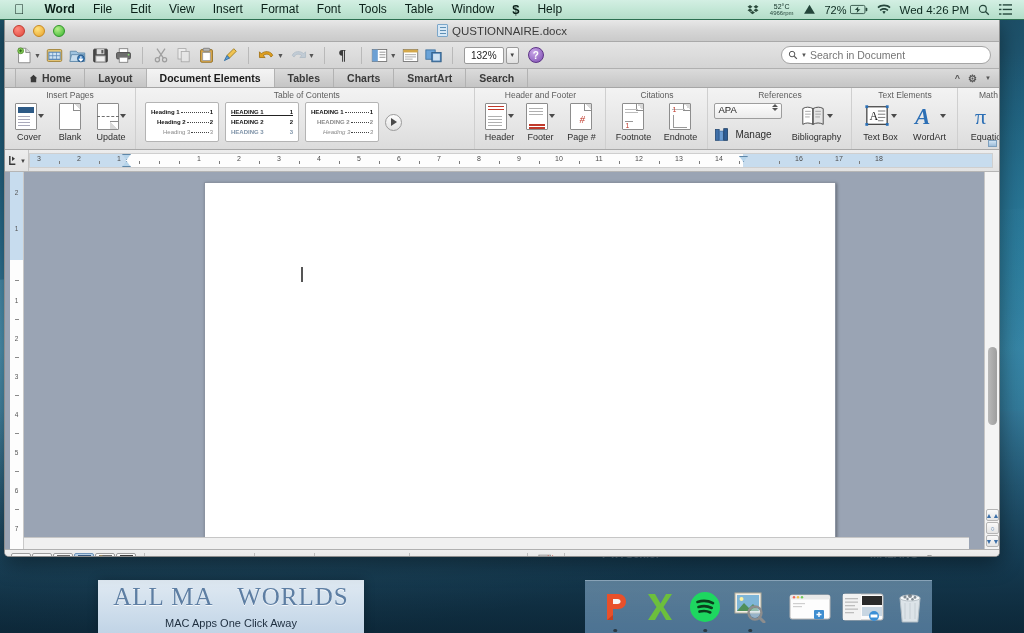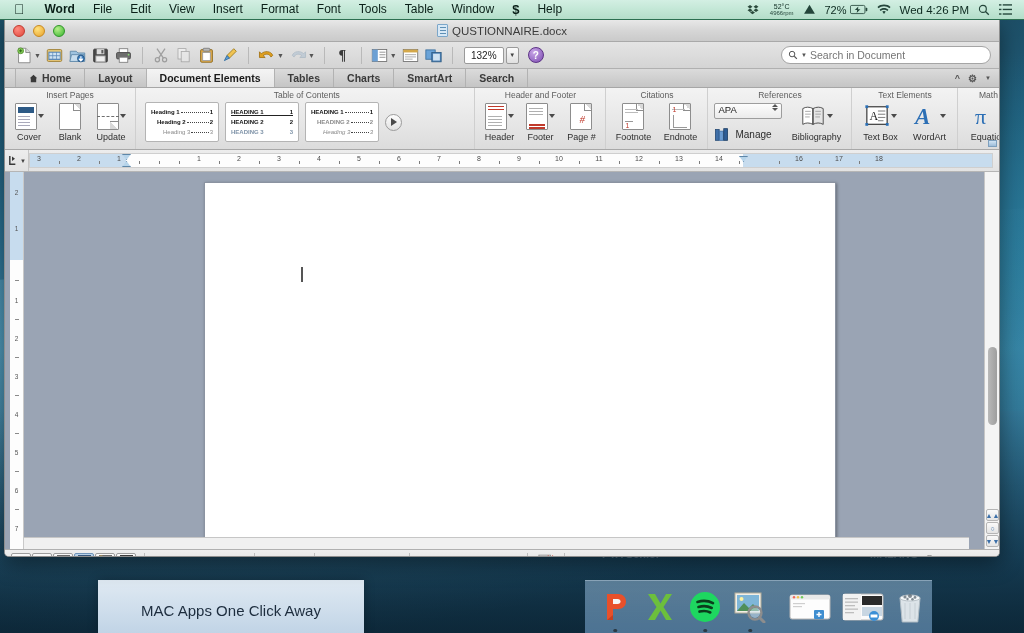--- a/index.html
+++ b/index.html
@@ -254,21 +254,21 @@
     background: linear-gradient(180deg,#dfe9f2 0%,#cfdeec 55%,#c1d4e6 100%);
     display:flex; flex-direction:column; align-items:center; justify-content:center;
     z-index:30; box-shadow:0 0 10px rgba(0,0,0,.25);
   }
   #banner .b1 {
     font-family:"Liberation Serif", serif; font-size:25px; letter-spacing:1px;
     color:#5d7ea3; display:flex; align-items:center; gap:2px; line-height:26px;
     text-shadow:0 1px 0 rgba(255,255,255,.8);
   }
   #banner .b1 .apple-glyph { font-size:24px; color:#4a6b8f; }
-  #banner .b2 { font-size:15px; color:#1d2d3e; margin-top:7px;}
+  #banner .b2 { font-size:11px; color:#1d2d3e; margin-top:7px;}
 
   
   #dock {
     position:absolute; left:585px; top:580px; width:347px; height:53px;
     background: linear-gradient(180deg, rgba(150,185,215,.55), rgba(110,155,195,.65));
     border-top:1px solid rgba(255,255,255,.35);
     display:flex; align-items:center; gap:11px; padding:0 13px; z-index:30;
   }
   .dock-ico { width:38px; height:38px; position:relative; display:flex; align-items:center; justify-content:center;}
   .dock-sep { width:1px; height:38px; background:rgba(255,255,255,.45); }
@@ -1016,20 +1016,25 @@
       <svg class="grip" viewBox="0 0 12 12">
           <g stroke="#6a6a6a" stroke-width="1">
             <path d="M11 3 3 11M11 6.5 6.5 11M11 10l-1 1"></path>
           </g>
         </svg>
     </div>
   </div>
 </div>
 
 <div id="banner">
+  <div class="b1">
+    <span>ALL MA</span>
+    <span class="apple-glyph"></span>
+    <span> WORLDS</span>
+  </div>
   <div class="b2">MAC Apps One Click Away</div>
 </div>
 
 <div id="dock">
   <div class="dock-ico">
     <svg width="34" height="34" viewBox="0 0 34 34">
       <path d="M9 4h11c5 0 8 3.3 8 7.5S25 19 20 19h-5v11H9z" fill="#e8502a"></path>
       <path d="M15 9h4.5c2 0 3 1.1 3 2.5s-1 2.5-3 2.5H15z" fill="#f5f5f5"></path>
       <path d="M9 30h6v-5l-6 5z" fill="#c63f1f"></path>
     </svg>

